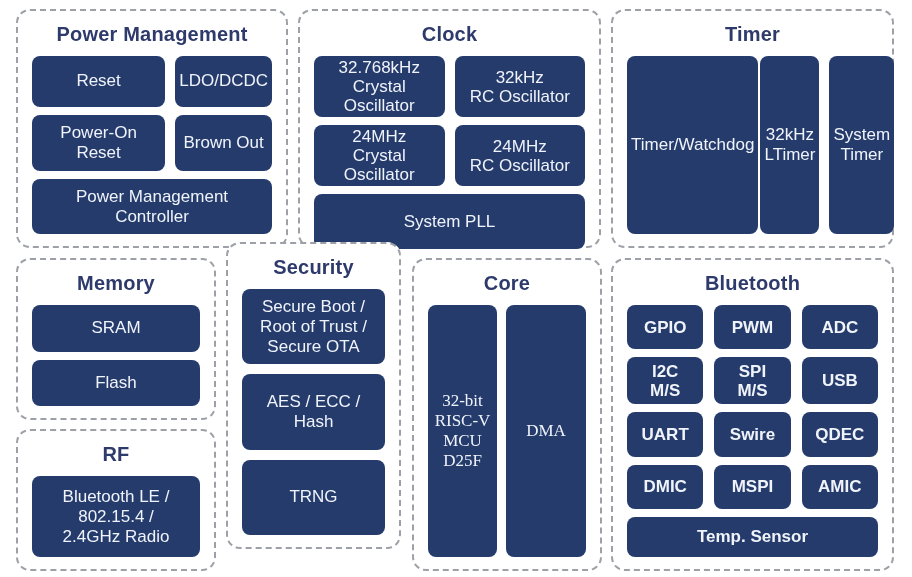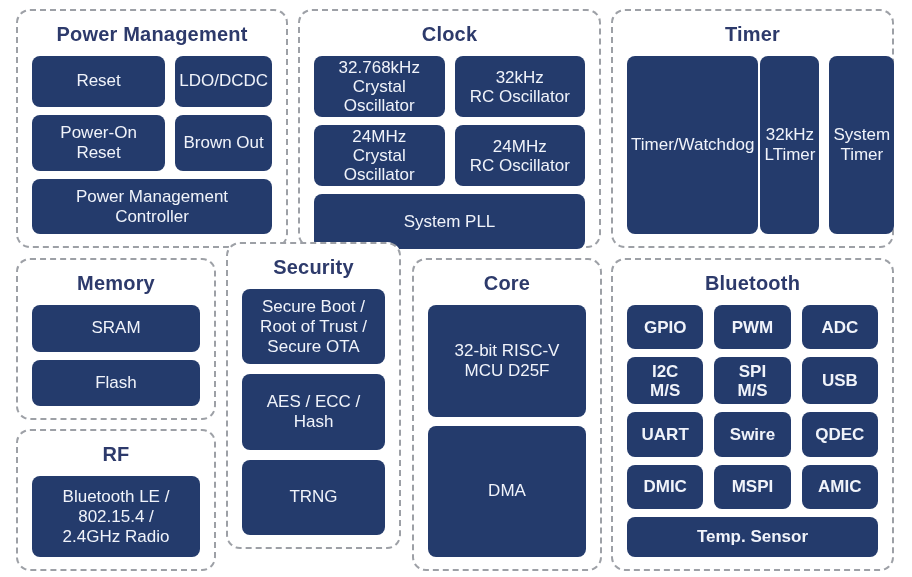--- a/index.html
+++ b/index.html
@@ -61,21 +61,21 @@
   .clk-grid .block { line-height:19px; }
   .timer-col { flex:1; display:flex; flex-direction:row; gap:2px; }
   .timer-top { flex:87 0 0; }
   .timer-row { flex:84 0 0; display:flex; gap:10px; }
   .timer-row .block:nth-child(1) { flex:100 0 0; }
   .timer-row .block:nth-child(2) { flex:112 0 0; }
   .stack { flex:1; display:flex; flex-direction:column; }
   .stack .block { flex:1; }
   .gap8 { gap:8px; }
   .gap10 { gap:10px; }
-  .core-col { flex:1; display:flex; flex-direction:column; gap:9px; }
+  .core-col { flex:1; display:flex; flex-direction:row; gap:9px;font-family:Liberation Serif, serif; }
   .core-col .block:nth-child(1) { flex:117 0 0; }
   .core-col .block:nth-child(2) { flex:138 0 0; }
   .if-grid {
     flex:1; display:grid;
     grid-template-columns:repeat(3, 1fr);
     grid-template-rows:45fr 48fr 45fr 45fr 41fr;
     gap:8px 11px;
     font-weight:bold;
   }
   .if-grid .block { line-height:19px; }

